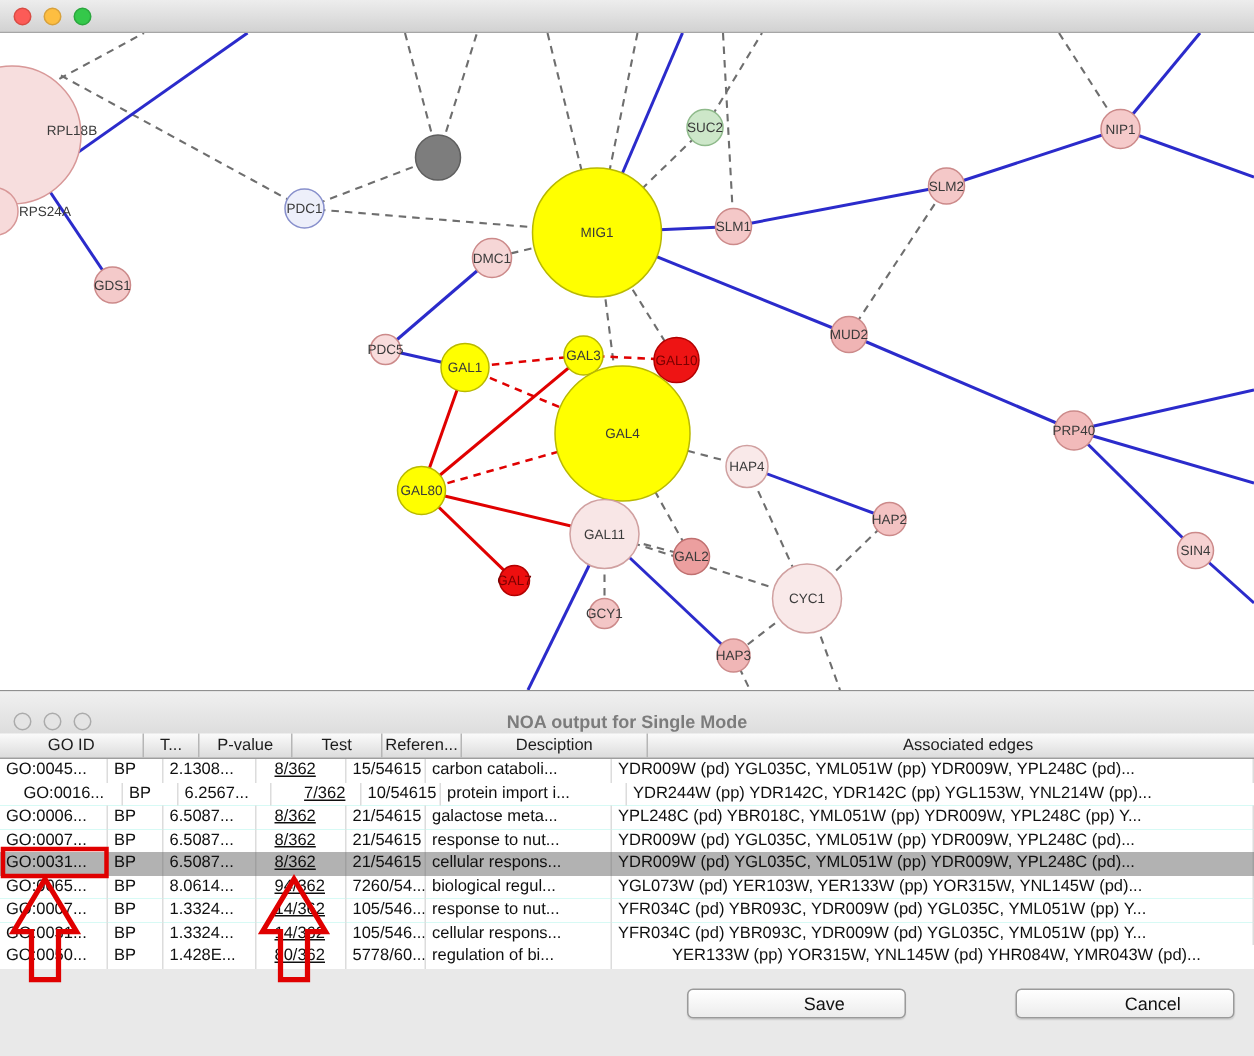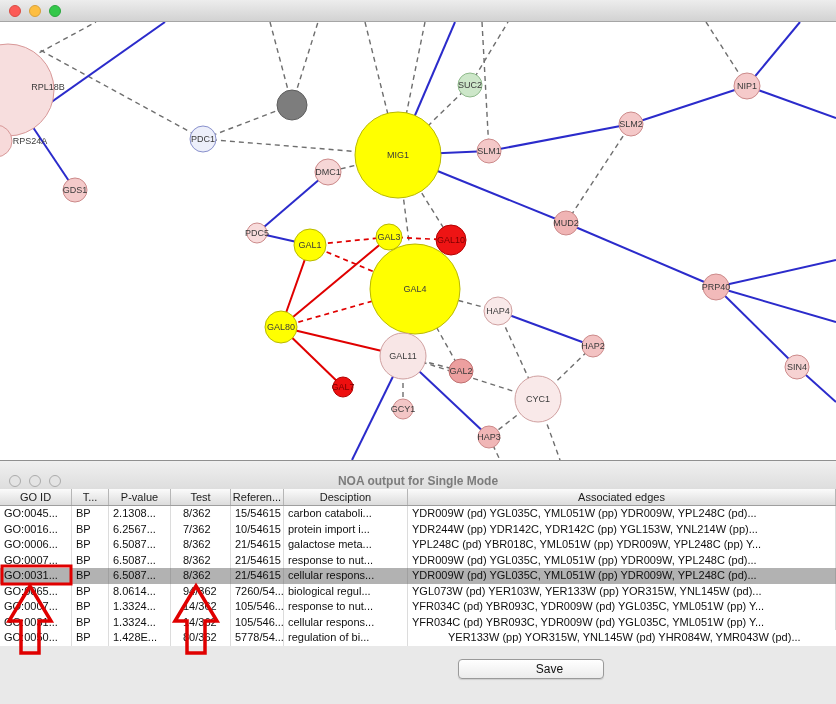--- a/index.html
+++ b/index.html
@@ -25,21 +25,21 @@
   .window-bottom .titlebar .title { font-size:12px; color:#7c7c7c; }
 
   .noa-table { position:absolute; left:0; top:28px; width:836px; }
   .thead { display:flex; height:17px; background:linear-gradient(#fbfbfb,#dcdcdc); border-bottom:1px solid #9e9e9e; }
   .th { font-size:11px; color:#1c1c1c; text-align:center; line-height:16px; border-right:1px solid #b6b6b6; overflow:hidden; white-space:nowrap; flex:none; }
   .tbody { background:#5eead4; }
   .tr { display:flex; height:15.5px; background:#ffffff; }
   .tr.selected { background:#b2b2b2; }
   .td { font-size:11px; color:#101010; line-height:15px; padding-left:4px; border-right:1px solid #dcdcdc; overflow:hidden; white-space:nowrap; flex:none; }
   .tr.selected .td { border-right-color:#a0a0a0; }
-  .td.col3 { padding-left:12px; }
+  .td.col3 { padding-left:12px;text-decoration:underline; }
 
   .mac-btn { position:absolute; height:20px; width:146px; border:1px solid #9a9a9a; border-radius:4px;
              background:linear-gradient(#ffffff,#ececec); font-family:"Liberation Sans",sans-serif;
              font-size:12px; color:#111; cursor:pointer; box-shadow:0 1px 1px rgba(0,0,0,0.12);padding-left:37px; }
   .mac-btn.save   { left:458px; top:198px; }
   .mac-btn.cancel { left:677px; top:198px; }
 
   
   .annotations { position:absolute; left:0; top:0; width:836px; height:704px; pointer-events:none; z-index:20; }
 </style>
@@ -175,43 +175,43 @@
       <div class="lights">
         <span class="light inactive"></span>
         <span class="light inactive"></span>
         <span class="light inactive"></span>
       </div>
       <div class="title">NOA output for Single Mode</div>
     </div>
 
     <div class="noa-table">
       <div class="thead" id="thead">
-          <div class="th" style="width: 72px;">GO ID</div>
+          <div class="th" style="width: 96px;">GO ID</div>
           <div class="th" style="width: 37px;">T...</div>
           <div class="th" style="width: 62px;">P-value</div>
           <div class="th" style="width: 60px;">Test</div>
           <div class="th" style="width: 53px;">Referen...</div>
           <div class="th" style="width: 124px;">Desciption</div>
           <div class="th" style="width: 428px;">Associated edges</div>
         </div>
       <div class="tbody" id="tbody">
           <div class="tr">
             <div class="td col0" style="width: 72px;">GO:0045...</div>
             <div class="td col1" style="width: 37px;">BP</div>
             <div class="td col2" style="width: 62px;">2.1308...</div>
             <div class="td col3" style="width: 60px;">8/362</div>
             <div class="td col4" style="width: 53px;">15/54615</div>
             <div class="td col5" style="width: 124px;">carbon cataboli...</div>
             <div class="td col6" style="width: 428px;">YDR009W (pd) YGL035C, YML051W (pp) YDR009W, YPL248C (pd)...</div>
           </div>
           <div class="tr">
-            <div class="td col0" style="width: 72px;">GO:0016...</div>
+            <div class="td col0" style="width: 82px; text-align: center;">GO:0016...</div>
             <div class="td col1" style="width: 37px;">BP</div>
             <div class="td col2" style="width: 62px;">6.2567...</div>
-            <div class="td col3" style="width: 60px;">7/362</div>
+            <div class="td col3" style="width: 60px; text-align: center;">7/362</div>
             <div class="td col4" style="width: 53px;">10/54615</div>
             <div class="td col5" style="width: 124px;">protein import i...</div>
             <div class="td col6" style="width: 428px;">YDR244W (pp) YDR142C, YDR142C (pp) YGL153W, YNL214W (pp)...</div>
           </div>
           <div class="tr">
             <div class="td col0" style="width: 72px;">GO:0006...</div>
             <div class="td col1" style="width: 37px;">BP</div>
             <div class="td col2" style="width: 62px;">6.5087...</div>
             <div class="td col3" style="width: 60px;">8/362</div>
             <div class="td col4" style="width: 53px;">21/54615</div>
@@ -261,28 +261,29 @@
             <div class="td col3" style="width: 60px;">14/362</div>
             <div class="td col4" style="width: 53px;">105/546...</div>
             <div class="td col5" style="width: 124px;">cellular respons...</div>
             <div class="td col6" style="width: 428px;">YFR034C (pd) YBR093C, YDR009W (pd) YGL035C, YML051W (pp) Y...</div>
           </div>
           <div class="tr">
             <div class="td col0" style="width: 72px;">GO:0050...</div>
             <div class="td col1" style="width: 37px;">BP</div>
             <div class="td col2" style="width: 62px;">1.428E...</div>
             <div class="td col3" style="width: 60px;">80/362</div>
-            <div class="td col4" style="width: 53px;">5778/54...</div>
+            <div class="td col4" style="width: 53px;">5778/60...</div>
             <div class="td col5" style="width: 124px;">regulation of bi...</div>
             <div class="td col6" style="width: 428px; margin-left: 36px;">YER133W (pp) YOR315W, YNL145W (pd) YHR084W, YMR043W (pd)...</div>
           </div>
         </div>
     </div>
 
     <button class="mac-btn save">Save</button>
+    <button class="mac-btn cancel">Cancel</button>
   </div>
 
   <svg class="annotations" width="836" height="704">
     <rect x="2" y="566" width="69" height="18" fill="none" stroke="#e00000" stroke-width="3"></rect>
     <path d="M30 586 L9 621 L21 621 L21 653 L39 653 L39 621 L51 621 Z" fill="none" stroke="#e00000" stroke-width="3.5"></path>
     <path d="M196 586 L175 621 L187 621 L187 653 L205 653 L205 621 L217 621 Z" fill="none" stroke="#e00000" stroke-width="3.5"></path>
   </svg>
 
 </div>
 

